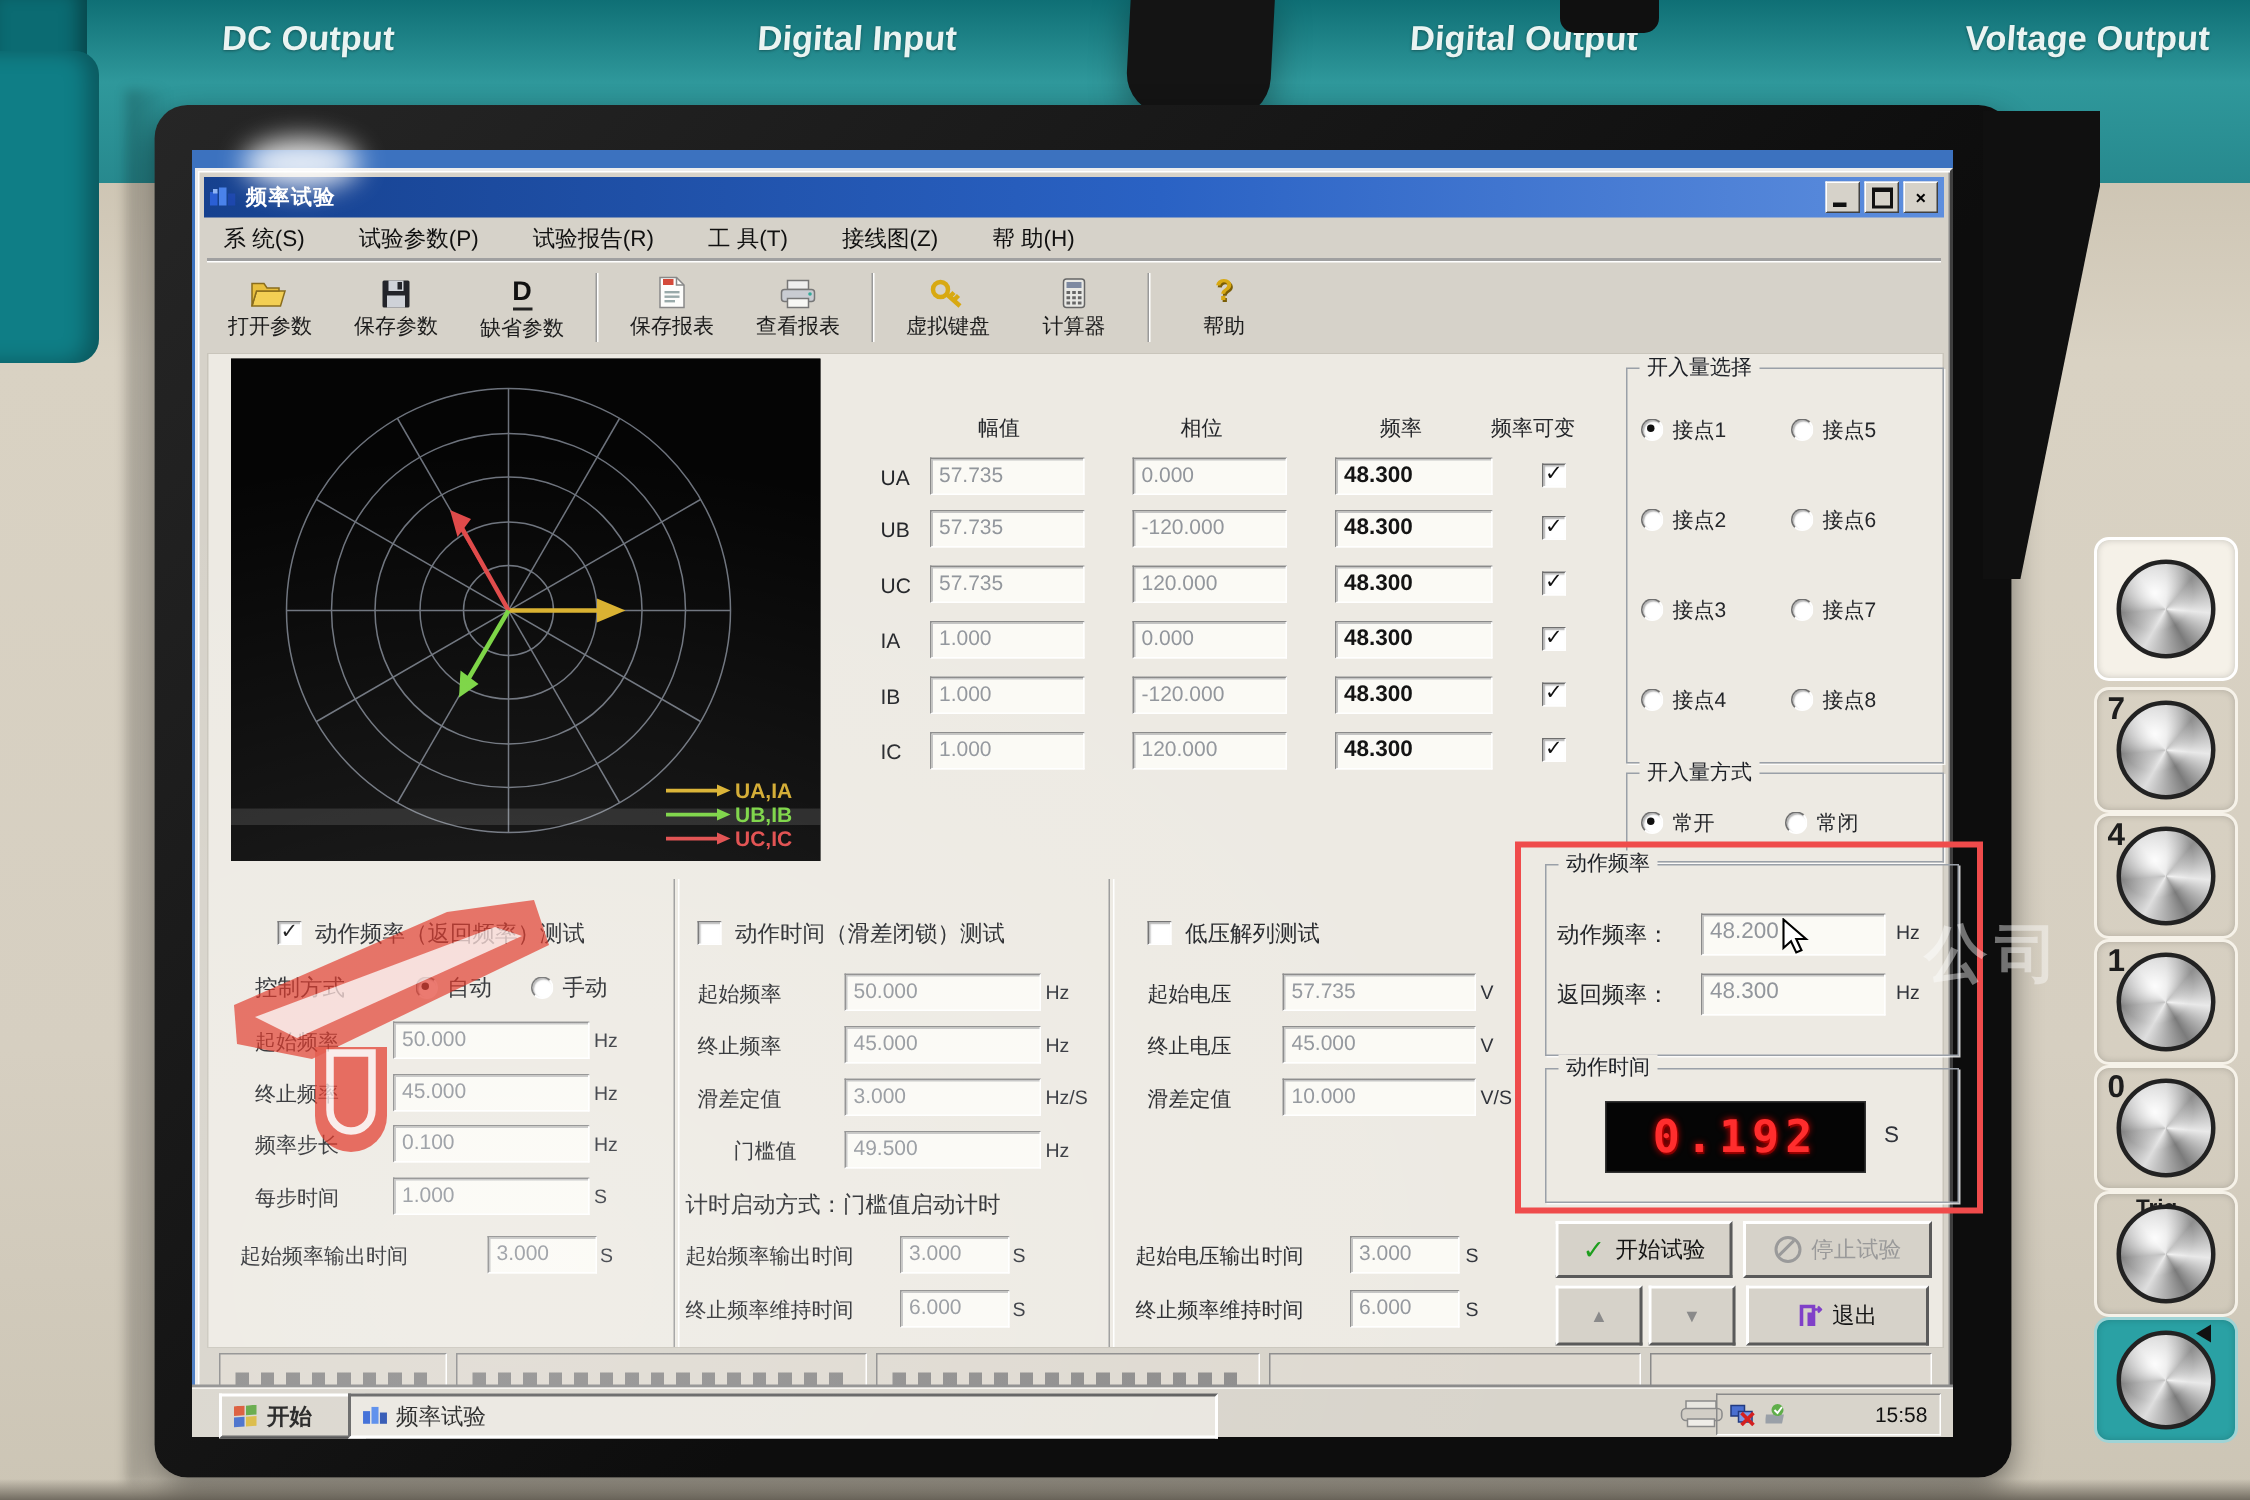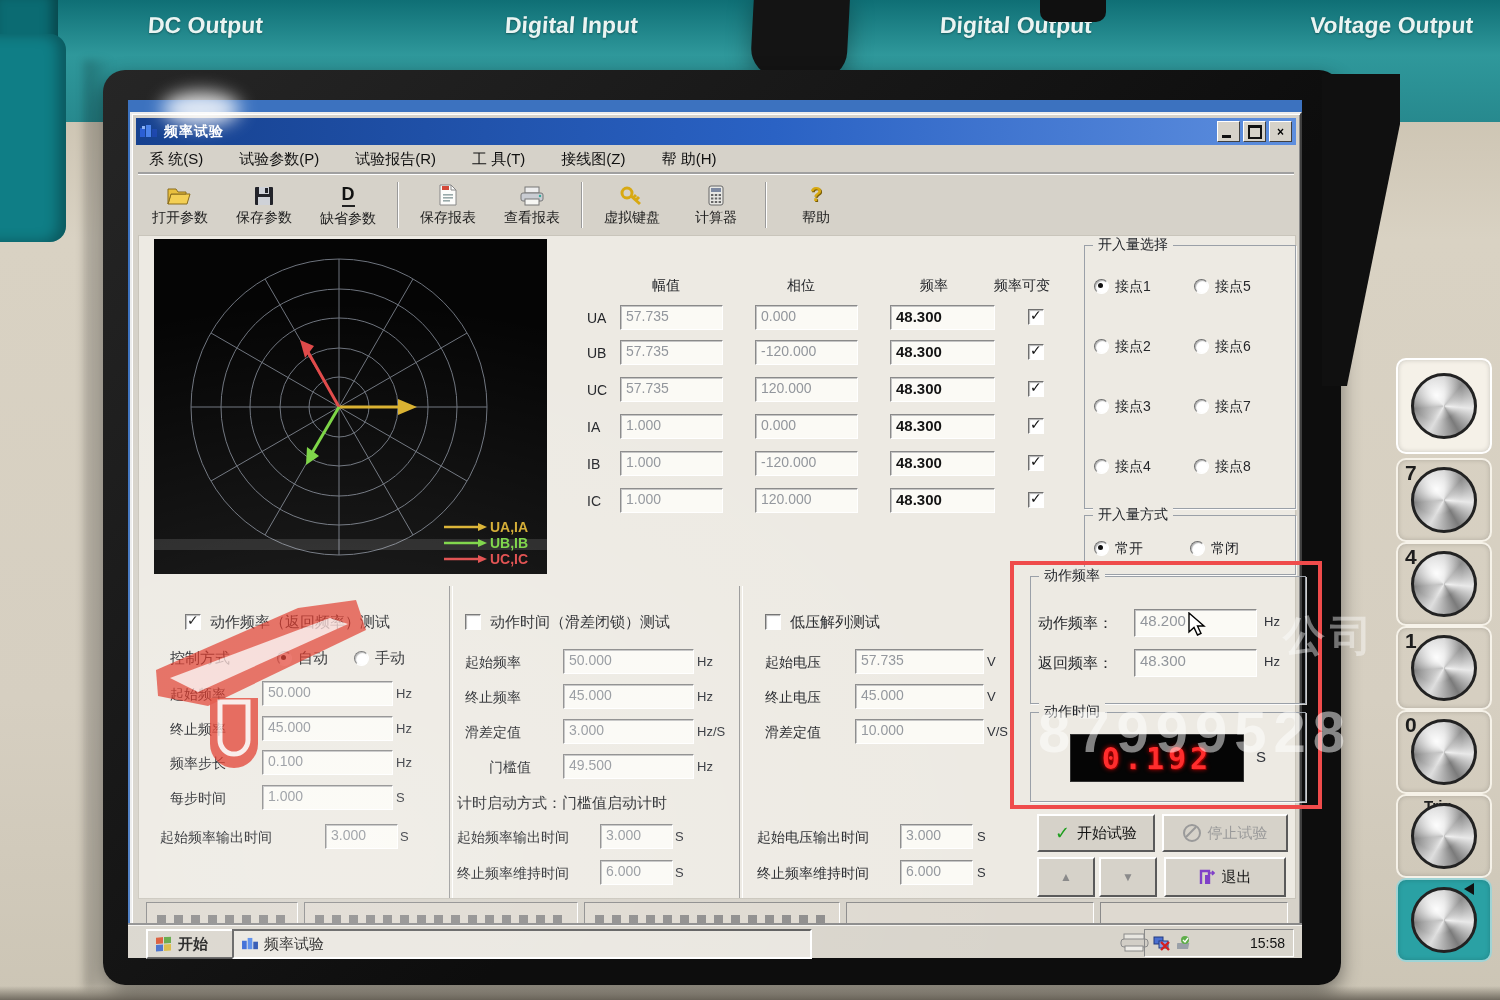--- a/index.html
+++ b/index.html
@@ -553,16 +553,15 @@
     <div class="knob"></div>
   </div>
 
   <svg class="wm" style="left:148px;top:598px;" width="235" height="190" viewBox="0 0 235 190" opacity="0.8">
     <polygon points="8,72 150,10 208,2 218,32 60,108 10,98" fill="#e23c2e" opacity="0.85"></polygon>
     <polygon points="22,80 182,20 200,26 50,94" fill="#ffffff" opacity="0.8"></polygon>
     <path d="M62 100 H110 V146 A24 24 0 0 1 62 146 Z" fill="#e23c2e" opacity="0.9"></path>
     <path d="M72 104 H100 V142 A14 14 0 0 1 72 142 Z" fill="none" stroke="#fff" stroke-width="5" opacity="0.9"></path>
   </svg>
   <span class="wm" style="left:1283px;top:608px;font-size:42px;color:rgba(255,255,255,.42);letter-spacing:5px;">公司</span>
-  <span class="wm" style="left:1038px;top:698px;font-size:58px;color:rgba(255,255,255,.5);letter-spacing:7px;z-index:31;">87999528</span>
 
   <div class="bstrip"></div>
 </div>
 
 </body></html>

